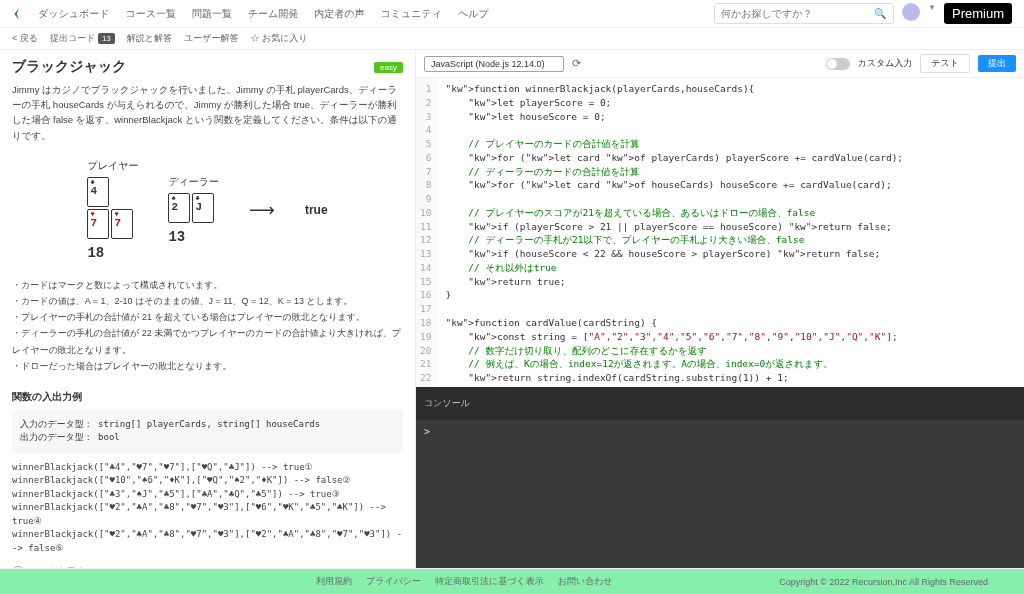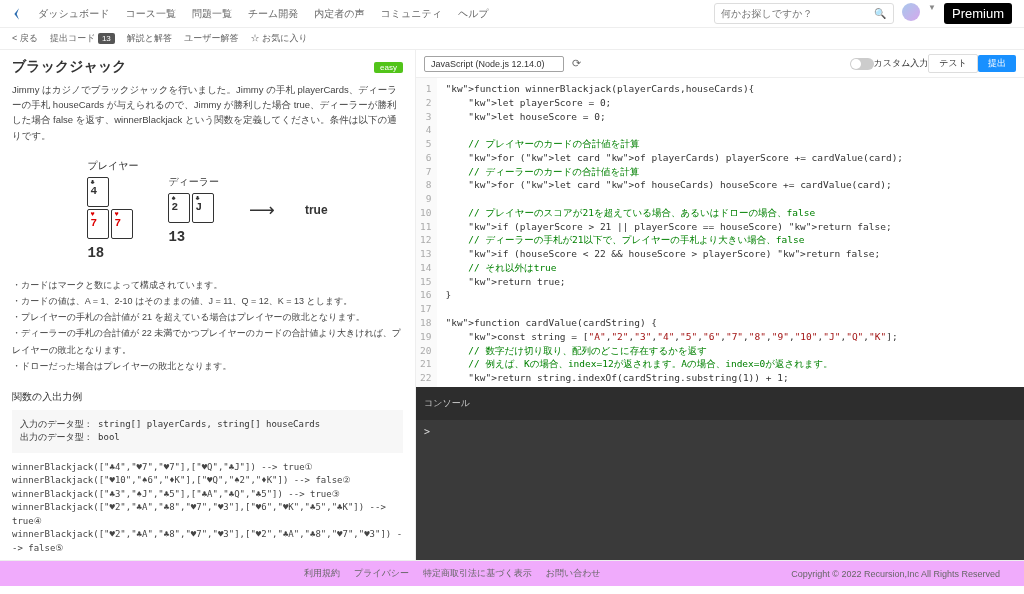--- a/index.html
+++ b/index.html
@@ -28,42 +28,42 @@
 .card-row { display: flex; gap: 2px; }
 .card { width: 22px; height: 30px; border: 1px solid #333; border-radius: 2px; display: flex; flex-direction: column; align-items: flex-start; justify-content: flex-start; font-size: 10px; font-weight: bold; padding: 1px 2px; background: #fff; position: relative; }
 .card .suit { font-size: 7px; line-height: 1; }
 .card .val { font-size: 11px; line-height: 1; }
 .card.red { color: #d00; }
 .score { font-size: 14px; font-weight: bold; margin-top: 6px; }
 .arrow { font-size: 18px; color: #333; }
 .true-label { font-size: 12px; font-weight: bold; }
 .rules { margin: 16px 0; font-size: 9px; color: #444; line-height: 1.8; }
 .rules div::before { content: "・"; }
-.io-title { font-weight: normal; font-size: 10px; margin: 10px 0 6px; }
+.io-title { font-weight: bold; font-size: 10px; margin: 10px 0 6px; }
 .io-box { background: #f7f7f7; padding: 8px; font-size: 9px; line-height: 1.5; font-family: monospace; margin-bottom: 8px; }
 .examples { font-size: 9px; font-family: monospace; line-height: 1.5; color: #444; margin-bottom: 10px; }
 .hint-row { display: flex; align-items: center; gap: 6px; font-size: 9px; color: #888; margin: 6px 0; cursor: pointer; }
 .hint-icon { width: 12px; height: 12px; border-radius: 50%; border: 1.5px solid #aaa; display: inline-flex; align-items: center; justify-content: center; font-size: 8px; color: #aaa; }
 .right-panel { flex: 1; display: flex; flex-direction: column; border-left: 1px solid #eee; }
 .editor-toolbar { display: flex; align-items: center; padding: 4px 8px; border-bottom: 1px solid #eee; gap: 8px; font-size: 9px; }
 .lang-select { border: 1px solid #a3a3a3; padding: 2px 6px; border-radius: 2px; font-size: 9px; width: 140px; }
 .reload-icon { cursor: pointer; color: #666; font-size: 11px; }
-.toolbar-right { margin-left: auto; display: flex; align-items: center; }
+.toolbar-right { margin-left: auto; display: flex; align-items: center; gap: 8px; }
 .toggle { width: 24px; height: 12px; background: #ccc; border-radius: 6px; position: relative; }
 .toggle::after { content: ""; width: 10px; height: 10px; background: #fff; border-radius: 50%; position: absolute; top: 1px; left: 1px; }
 .btn-test { border: 1px solid #ddd; padding: 2px 10px; border-radius: 2px; cursor: pointer; }
 .btn-submit { background: #1890ff; color: #fff; padding: 2px 10px; border-radius: 2px; cursor: pointer; }
 .code-editor { flex: 1; display: flex; font-family: Consolas, Monaco, monospace; font-size: 9.5px; overflow: auto; background: #fff; }
 .gutter { background: #fafafa; color: #aaa; text-align: right; padding: 4px 6px 4px 4px; user-select: none; line-height: 1.45; }
 .code { padding: 4px 8px; line-height: 1.45; white-space: pre; }
 .str { color: #a31515; }
 .com { color: #008000; }
 .console-hdr { background: #2d2d2d; color: #ccc; font-size: 9px; padding: 10px 8px; }
 .console-body { background: #3a3a3a; color: #ddd; flex: 0 0 160px; padding: 6px 8px; font-family: monospace; font-size: 10px; }
-.footer { display: flex; justify-content: space-between; align-items: center; padding: 6px 24px; font-size: 9px; color: #666; border-top: 1px solid #eee; position: absolute; bottom: 8px; width: 100%; background: #f0abfc; }
+.footer { display: flex; justify-content: space-between; align-items: center; padding: 6px 36px; font-size: 9px; color: #666; border-top: 1px solid #eee; position: absolute; bottom: 0; width: 100%; background: #86efac; }
 .footer-links { display: flex; gap: 14px; margin-left: 280px; }
 </style>
 </head>
 <body>
 
 <div class="header">
   <svg class="logo" viewBox="0 0 24 24">
       <path d="M12 2 L4 12 L12 22 L8 12 Z" fill="#2b6cb0"></path>
     </svg>
   <div class="nav" id="nav">

